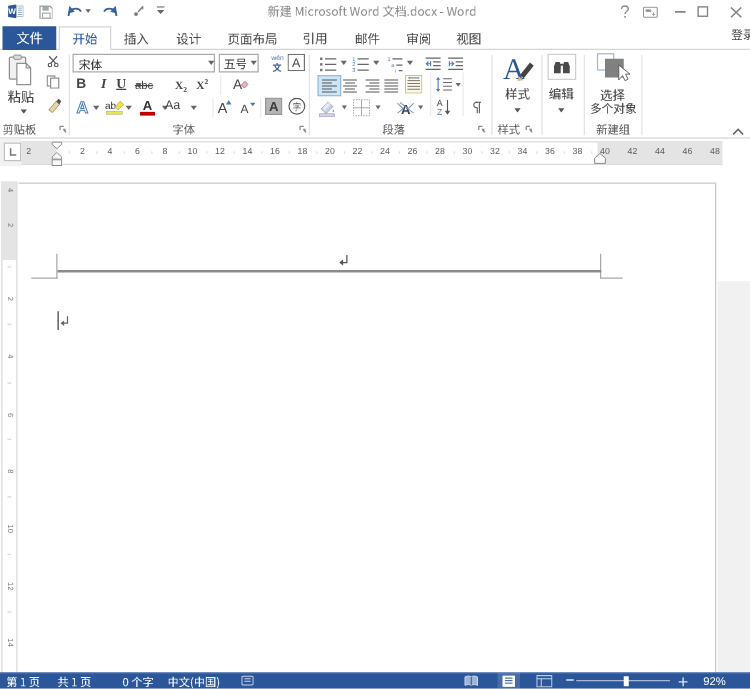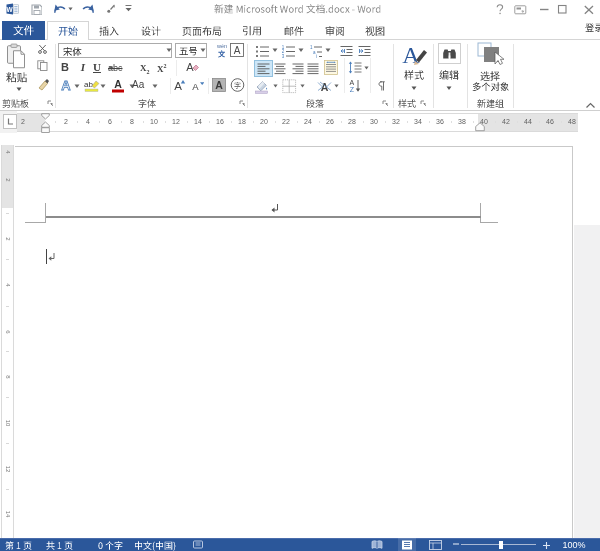--- a/index.html
+++ b/index.html
@@ -521,13 +521,13 @@
       <path d="M0.5 3h12M4 3v6.5" stroke="#c8d4e8" stroke-width="0.8"></path>
     </svg>
     <svg style="position:absolute;left:452px;top:542px" width="8" height="4" viewBox="0 0 8 4">
       <path d="M1 2h6" stroke="#dde6f3" stroke-width="1.1"></path>
     </svg>
     <div style="position:absolute;left:461px;top:543.5px;width:75px;height:1px;background:#a8b8d4"></div>
     <div style="position:absolute;left:499px;top:541px;width:4px;height:8px;background:#fff"></div>
     <svg style="position:absolute;left:541.5px;top:540.5px" width="9" height="9" viewBox="0 0 9 9">
       <path d="M1 4.5h7M4.5 1v7" stroke="#dde6f3" stroke-width="1.1"></path>
     </svg>
-    <div style="position:absolute;left:562.5px;top:540px;font:9px 'Liberation Sans';color:#fff">100%</div>
+    <div style="position:absolute;left:562.5px;top:540px;font:9px 'Liberation Sans';color:#fff">92%</div>
 </div>
 </body></html>

